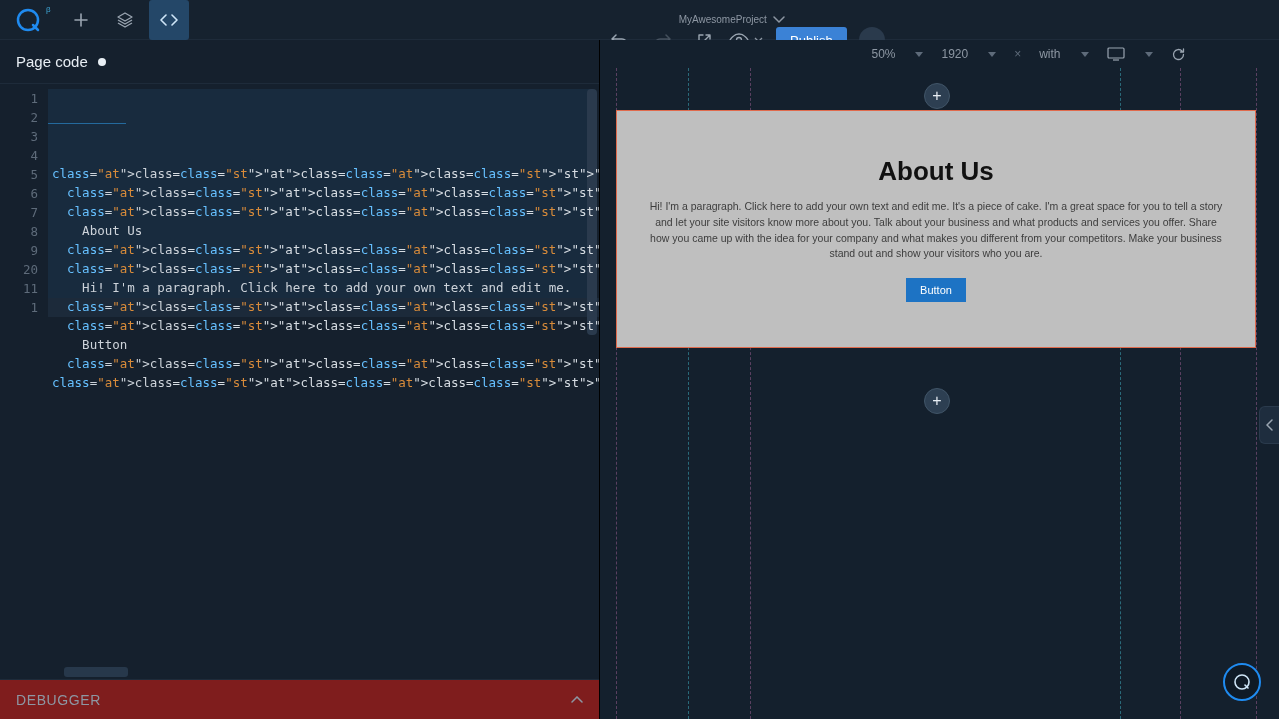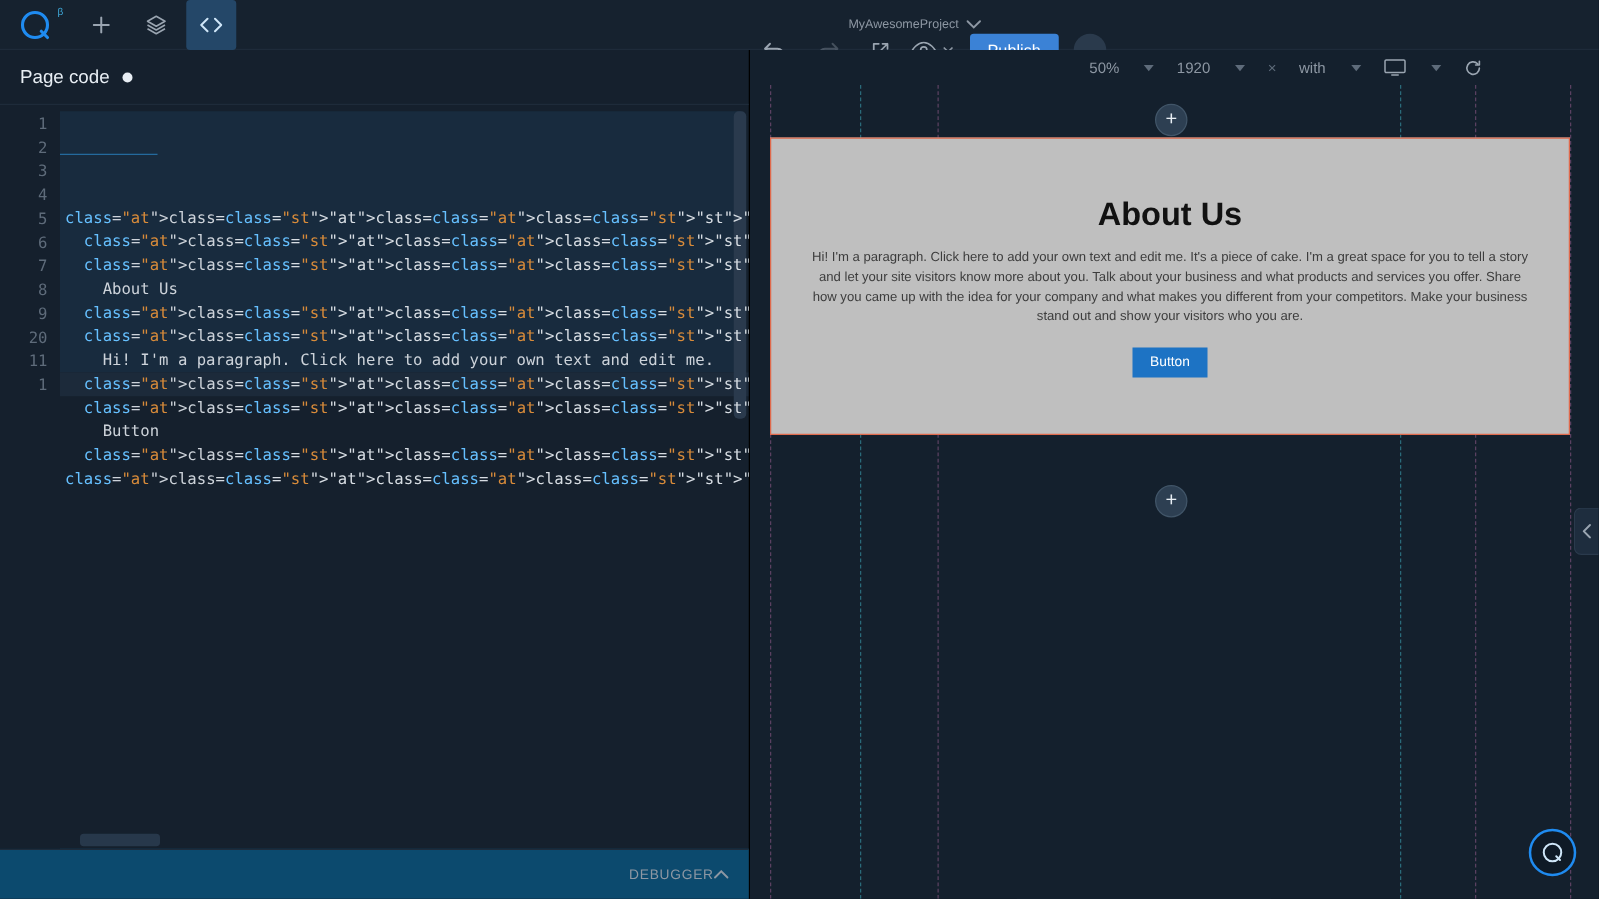--- a/index.html
+++ b/index.html
@@ -49,21 +49,21 @@
   .code-area{flex:1;position:relative;display:flex;font-family:Consolas,Menlo,monospace;font-size:12.5px;overflow:hidden;}
   .gutter{width:48px;background:var(--bg-panel2);padding-top:5px;text-align:right;color:var(--text-faint);}
   .gutter div{height:19px;line-height:19px;padding-right:10px;}
   .code{flex:1;padding-top:5px;white-space:pre;position:relative;overflow:hidden;}
   .codeline{height:19px;line-height:19px;padding-left:4px;}
   .hl{position:absolute;left:0;right:0;top:214px;height:19px;background:#1c2a3a;}
   .sel{position:absolute;left:0;right:6px;top:5px;height:209px;background:#1d3a55;opacity:.45;}
   .at{color:var(--code-attr);}
   .st{color:var(--code-str);}
   .pl{color:#cdd3da;}
-  .left-footer{height:40px;background:#0c4a6e;border-top:1px solid var(--border-soft);display:flex;align-items:center;justify-content:flex-end;padding:0 16px;font-size:11px;letter-spacing:.6px;color:var(--text-dim);}
+  .left-footer{height:40px;background:#7f1d1d;border-top:1px solid var(--border-soft);display:flex;align-items:center;justify-content:space-between;padding:0 16px;font-size:14px;letter-spacing:.6px;color:var(--text-dim);}
   .left-scrub{position:absolute;left:64px;bottom:42px;width:64px;height:10px;background:#27384b;border-radius:3px;}
   .code-scrollbar{position:absolute;right:2px;top:5px;width:10px;height:246px;background:#2a3a4d;border-radius:4px;}
 
   
   .right{position:absolute;top:40px;left:600px;right:0;bottom:0;background:var(--bg-canvas);}
   .viewbar{height:28px;display:flex;align-items:center;gap:18px;padding:0 10px;justify-content:center;font-size:12px;color:var(--text-dim);}
   .vb-seg{display:flex;align-items:center;gap:20px;}
   .vb-seg .caret{border-left:4px solid transparent;border-right:4px solid transparent;border-top:5px solid var(--text-faint);}
   .vb-x{color:var(--text-faint);cursor:pointer;}
   .vb-spacer{width:160px;}

